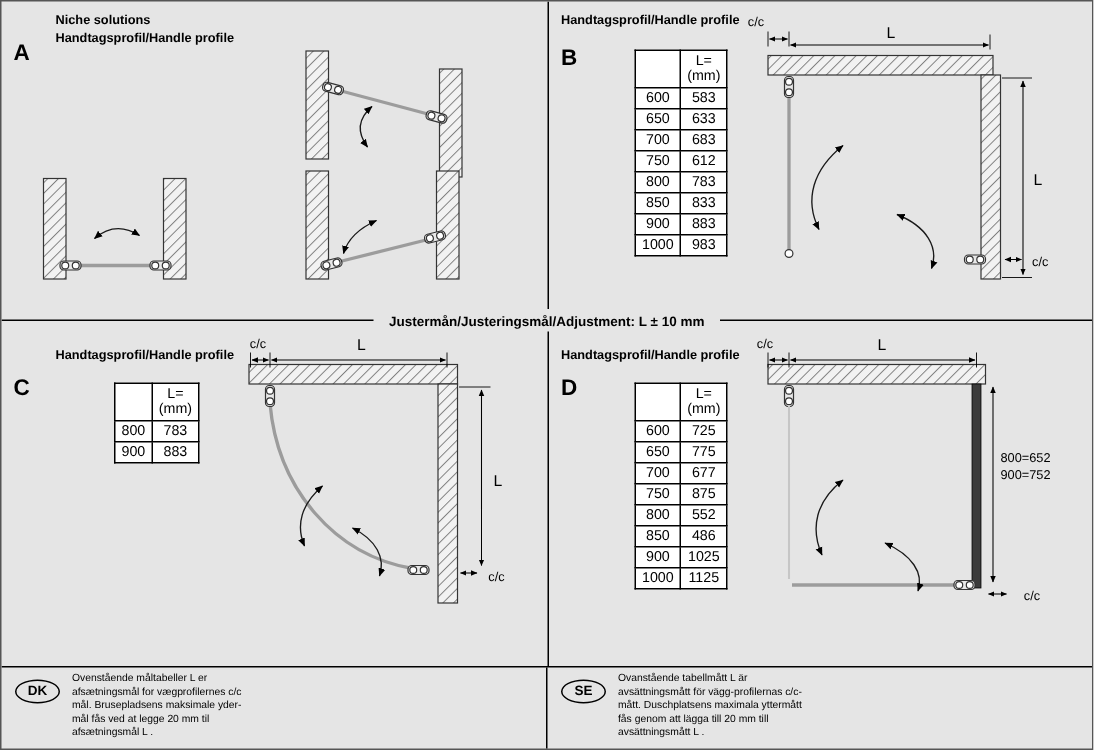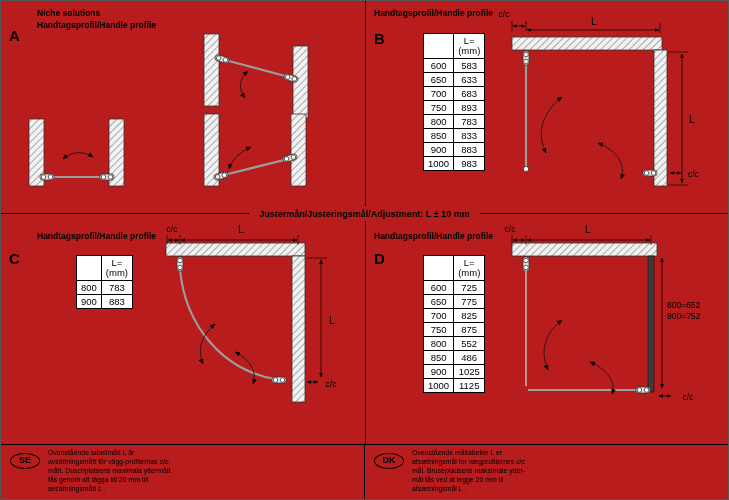--- a/index.html
+++ b/index.html
@@ -1,18 +1,18 @@
 <!DOCTYPE html>
 <html><head>
 <meta charset="utf-8">
 <style>
   * { box-sizing: border-box; }
   html,body { margin:0; padding:0; background:#fff; }
   body { font-family:"Liberation Sans", sans-serif; color:#000; }
-  .page { position:relative; width:729px; height:500px; border:1px solid #555; background:#b91c1c; overflow:hidden; }
+  .page { position:relative; width:729px; height:500px; border:1px solid #555; background:#e5e5e5; overflow:hidden; }
 
   .quad { position:absolute; }
   .quad-a { left:0;   top:0;   width:364px; height:205px; }
   .quad-b { left:365px;top:0;  width:364px; height:205px; }
   .quad-c { left:0;   top:221px;width:364px; height:222px; }
   .quad-d { left:365px;top:221px;width:364px; height:222px; }
   .quad svg.diagram { position:absolute; left:0; top:0; }
 
   .divider-v { position:absolute; width:1px; background:#000; }
   #div-v-top { left:364px; top:0; height:205px; }
@@ -124,21 +124,21 @@
           <tr>
             <td>650</td>
             <td>633</td>
           </tr>
           <tr>
             <td>700</td>
             <td>683</td>
           </tr>
           <tr>
             <td>750</td>
-            <td>893</td>
+            <td>612</td>
           </tr>
           <tr>
             <td>800</td>
             <td>783</td>
           </tr>
           <tr>
             <td>850</td>
             <td>833</td>
           </tr>
           <tr>
@@ -291,21 +291,21 @@
           <tr>
             <td>600</td>
             <td>725</td>
           </tr>
           <tr>
             <td>650</td>
             <td>775</td>
           </tr>
           <tr>
             <td>700</td>
-            <td>825</td>
+            <td>677</td>
           </tr>
           <tr>
             <td>750</td>
             <td>875</td>
           </tr>
           <tr>
             <td>800</td>
             <td>552</td>
           </tr>
           <tr>
@@ -364,22 +364,22 @@
       <path class="swing" marker-start="url(#arD)" marker-end="url(#arD)" d="M 196,98 C 178,112 174,130 182,148"></path>
       <path class="swing" marker-start="url(#arD)" marker-end="url(#arD)" d="M 224,140 C 242,148 250,160 246,172"></path>
     </svg>
   </div>
 
   <div class="divider-v" id="div-v-bottom"></div>
   <div id="div-h-footer"></div>
 
   <div class="footer">
     <div class="footer-col">
+      <div class="badge">DK</div>
+      <div class="footer-text">Ovenstående måltabeller L er afsætningsmål for vægprofilernes c/c mål. Brusepladsens maksimale yder-mål fås ved at legge 20 mm til afsætningsmål L .</div>
+    </div>
+    <div class="footer-col">
       <div class="badge">SE</div>
       <div class="footer-text">Ovanstående tabellmått L är avsättningsmått för vägg-profilernas c/c-mått. Duschplatsens maximala yttermått fås genom att lägga till 20 mm till avsättningsmått L .</div>
     </div>
-    <div class="footer-col">
-      <div class="badge">DK</div>
-      <div class="footer-text">Ovenstående måltabeller L er afsætningsmål for vægprofilernes c/c mål. Brusepladsens maksimale yder-mål fås ved at legge 20 mm til afsætningsmål L .</div>
-    </div>
   </div>
 
 </div>
 
 </body></html>

